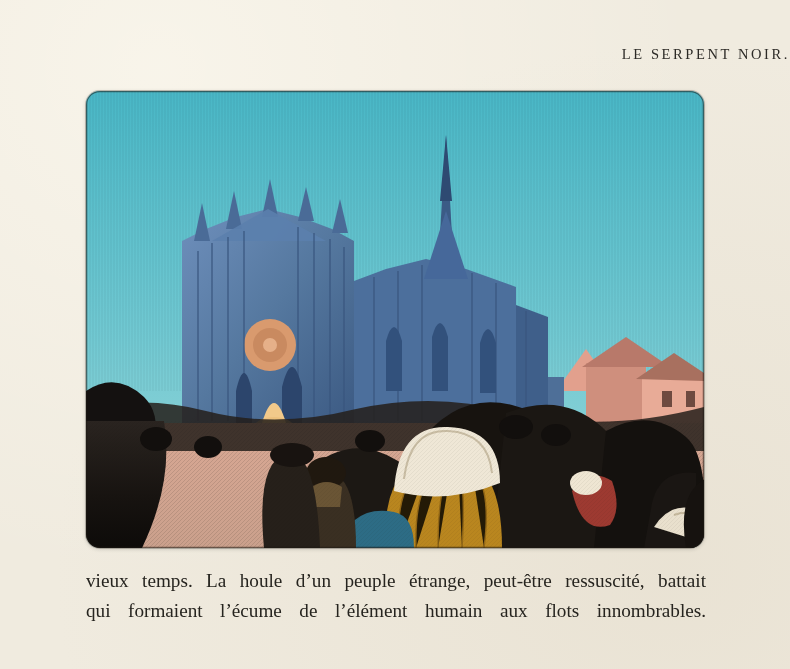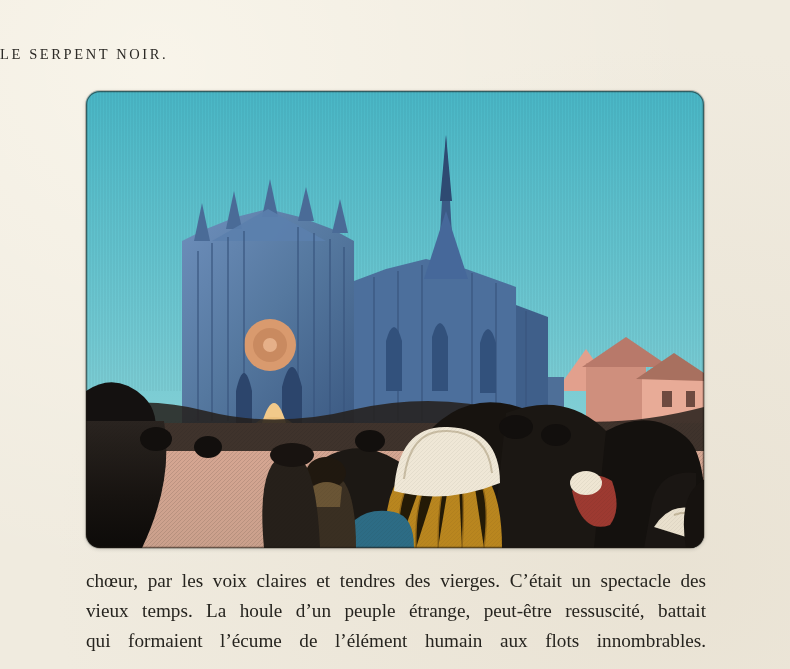--- a/index.html
+++ b/index.html
@@ -27,21 +27,21 @@
     background:
       radial-gradient(ellipse at 20% 10%, rgba(255,252,243,0.55), rgba(255,252,243,0) 60%),
       radial-gradient(ellipse at 85% 85%, rgba(225,216,198,0.45), rgba(225,216,198,0) 65%);
     pointer-events: none;
   }
   .running-head {
     position: absolute;
     top: 46px;
     left: 0;
     width: 790px;
-    text-align: left;
+    text-align: right;
     font-family: "Liberation Serif", serif;
     font-size: 14.5px;
     letter-spacing: 2.6px;
     color: #2c2a26;
     font-variant: small-caps;
     white-space: nowrap;
   }
   .plate-wrap {
     position: absolute;
     left: 86px;
@@ -227,23 +227,20 @@
         <rect x="0" y="330" width="618" height="127" fill="url(#hatch)" opacity="0.35"></rect>
 
         <rect x="0.5" y="0.5" width="617" height="456" rx="13" fill="none" stroke="rgba(30,26,20,0.55)" stroke-width="1.5"></rect>
       </svg>
     </div>
   </div>
 
   <div class="caption">
     <p>
       <span class="line line-j">
-        <span>chœur, par les voix claires et tendres des vierges. C’était un spectacle des</span>
-      </span>
-      <span class="line line-j">
         <span>vieux temps. La houle d’un peuple étrange, peut-être ressuscité, battait</span>
       </span>
       <span class="line line-j">
         <span>qui formaient l’écume de l’élément humain aux flots innombrables.</span>
       </span>
     </p>
   </div>
 
 </div>
 

